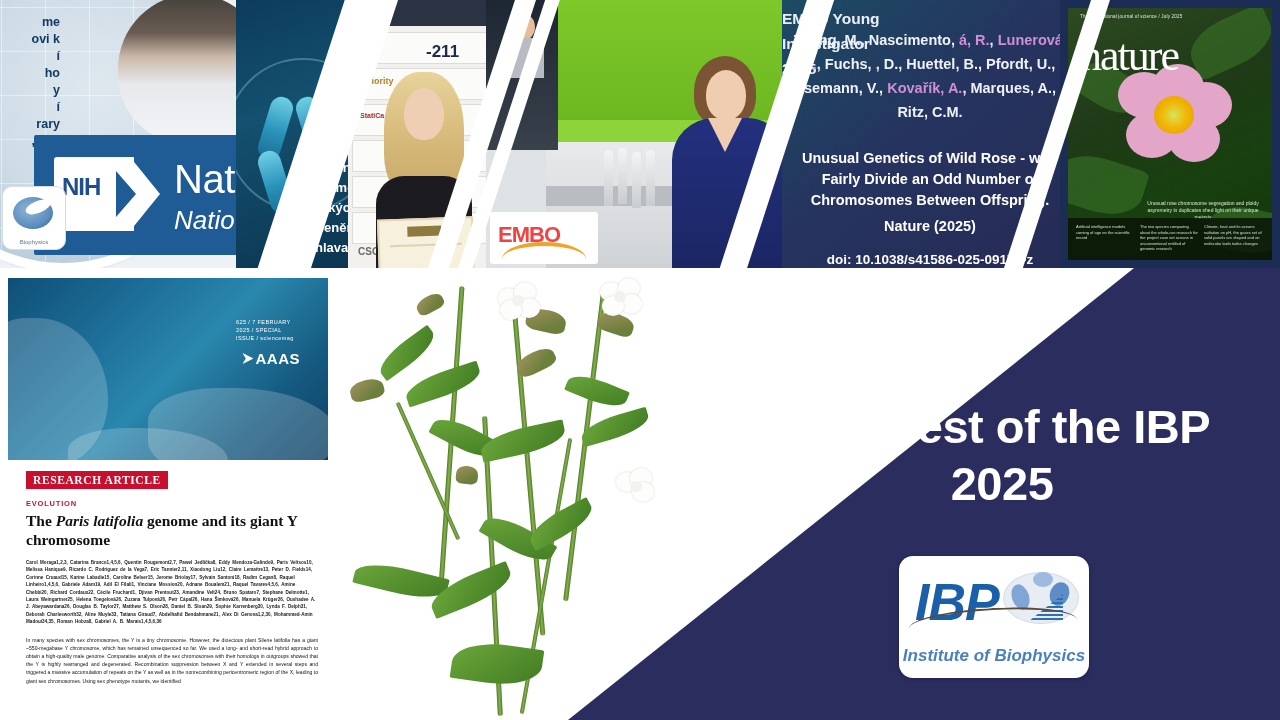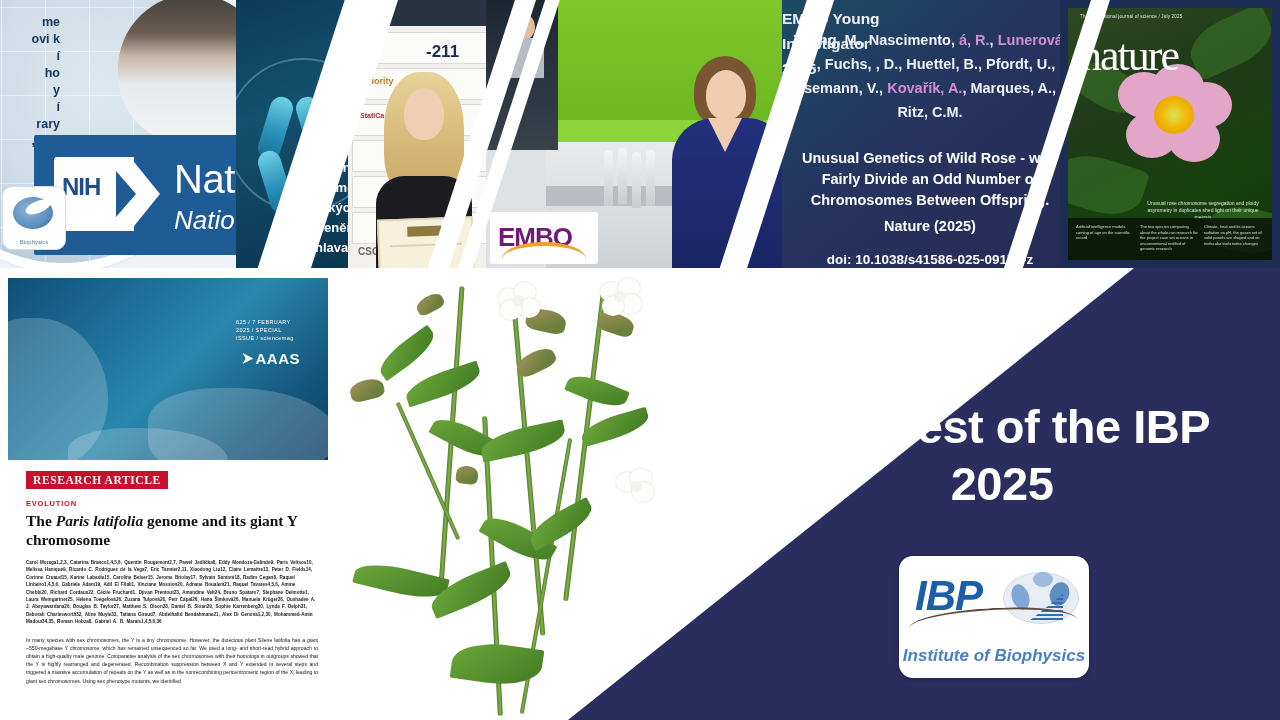--- a/index.html
+++ b/index.html
@@ -74,21 +74,21 @@
   .lab-man{position:absolute;left:18px;top:14px;width:40px;height:62px;}
   .lab-man .h{position:absolute;left:9px;top:0;width:22px;height:26px;border-radius:50%;background:#e3bd9c;}
   .lab-man .b{position:absolute;left:0;top:24px;width:40px;height:40px;background:#b8bcc2;border-radius:8px 8px 0 0;}
   .lab-woman{position:absolute;left:178px;top:56px;width:126px;height:212px;}
   .lw-hair{position:absolute;left:30px;top:0;width:62px;height:70px;border-radius:50% 50% 40% 40%;background:#7b5434;}
   .lw-face{position:absolute;left:42px;top:14px;width:40px;height:50px;border-radius:50% 50% 46% 46%;background:#f0cdb0;}
   .lw-body{position:absolute;left:8px;top:62px;width:114px;height:150px;border-radius:42px 38px 0 0;background:linear-gradient(180deg,#23307e 0%,#1a2663 100%);}
   .lw-vee{position:absolute;left:44px;top:62px;width:0;height:0;border-left:17px solid transparent;border-right:17px solid transparent;border-top:34px solid #f0cdb0;}
   .embo-logo{position:absolute;left:4px;top:212px;width:108px;height:52px;background:#fff;border-radius:3px;}
   .embo-logo .arc{position:absolute;left:12px;top:30px;width:84px;height:30px;border-top:4px solid #f0a32a;border-radius:50% 50% 0 0;}
-  .embo-logo .t{position:absolute;left:8px;top:10px;font-size:26px;font-weight:bold;color:#701a75;letter-spacing:-1px;}
+  .embo-logo .t{position:absolute;left:8px;top:10px;font-size:22px;font-weight:bold;color:#ef4444;letter-spacing:-1px;}
 
   
   .tile-pub{left:782px;width:290px;background:linear-gradient(140deg,#1c4c63 0%,#25345f 46%,#252b55 100%);}
   .pub-embo{position:absolute;left:0;top:6px;width:230px;text-align:left;color:#eaeff5;font-size:15.5px;font-weight:bold;line-height:25px;}
   .pub-auth{position:absolute;left:6px;top:28px;width:284px;text-align:center;font-size:14.5px;font-weight:bold;line-height:24px;color:#eef1f7;}
   .pub-auth .hl{color:#cf8fd6;}
   .pub-title{position:absolute;left:6px;top:148px;width:284px;text-align:center;font-size:14.5px;font-weight:bold;line-height:21px;color:#fff;}
   .pub-journal{position:absolute;left:6px;top:218px;width:284px;text-align:center;font-size:14.5px;font-weight:bold;color:#fff;}
   .pub-doi{position:absolute;left:6px;top:252px;width:284px;text-align:center;font-size:13.5px;font-weight:bold;color:#fff;}
 
@@ -135,21 +135,21 @@
   .flower{position:absolute;width:42px;height:38px;}
   .flower b{position:absolute;width:22px;height:20px;background:#fdfdfb;border-radius:50%;box-shadow:0 0 2px rgba(120,130,110,.35);display:block;}
   .flower i{position:absolute;left:14px;top:13px;width:12px;height:11px;background:#f2f3ee;border-radius:50%;display:block;}
 
   .navy{position:absolute;right:0;top:268px;width:712px;height:452px;background:#2a2d5e;
       clip-path:polygon(100% 0,100% 100%,0 100%,79.5% 0);}
   .title{position:absolute;left:752px;top:398px;width:500px;text-align:center;color:#fff;
       font-size:47px;font-weight:bold;line-height:57px;letter-spacing:-.5px;}
   .ibp{position:absolute;left:899px;top:556px;width:190px;height:122px;background:#fff;border-radius:14px;
       box-shadow:0 1px 4px rgba(0,0,0,.25);}
-  .ibp-txt{position:absolute;left:16px;top:16px;font-size:42px;font-weight:bold;font-style:italic;color:#1a5fa8;letter-spacing:-1px;}
+  .ibp-txt{position:absolute;left:16px;top:16px;font-size:52px;font-weight:bold;font-style:italic;color:#1a5fa8;letter-spacing:-1px;}
   .ibp-mark{position:absolute;right:12px;top:12px;width:74px;height:56px;}
   .ibp-oval{position:absolute;left:0;top:4px;width:74px;height:50px;border-radius:50%;background:#e8edf4;border:1px solid #d3dce8;}
   .ibp-b1{position:absolute;left:9px;top:16px;width:17px;height:26px;border-radius:50%;background:#7fa6d4;transform:rotate(-18deg);}
   .ibp-b2{position:absolute;left:47px;top:14px;width:19px;height:24px;border-radius:50%;background:#5d8dc4;transform:rotate(22deg);}
   .ibp-b3{position:absolute;left:30px;top:4px;width:20px;height:15px;border-radius:50%;background:#9cbbdf;}
   .ibp-stripes{position:absolute;left:26px;top:26px;width:34px;height:26px;
       background:repeating-linear-gradient(180deg,#2f6db5 0 2px,transparent 2px 4px);clip-path:polygon(4% 100%,100% 0,100% 100%);}
   .ibp-curve{position:absolute;left:10px;top:52px;width:168px;height:30px;border-top:2px solid #5a4a3a;border-radius:50% 50% 0 0;transform:rotate(-3deg);}
   .ibp-sub{position:absolute;left:0;bottom:12px;width:100%;text-align:center;font-size:17px;font-weight:bold;font-style:italic;color:#4a7fc1;}
 </style>

